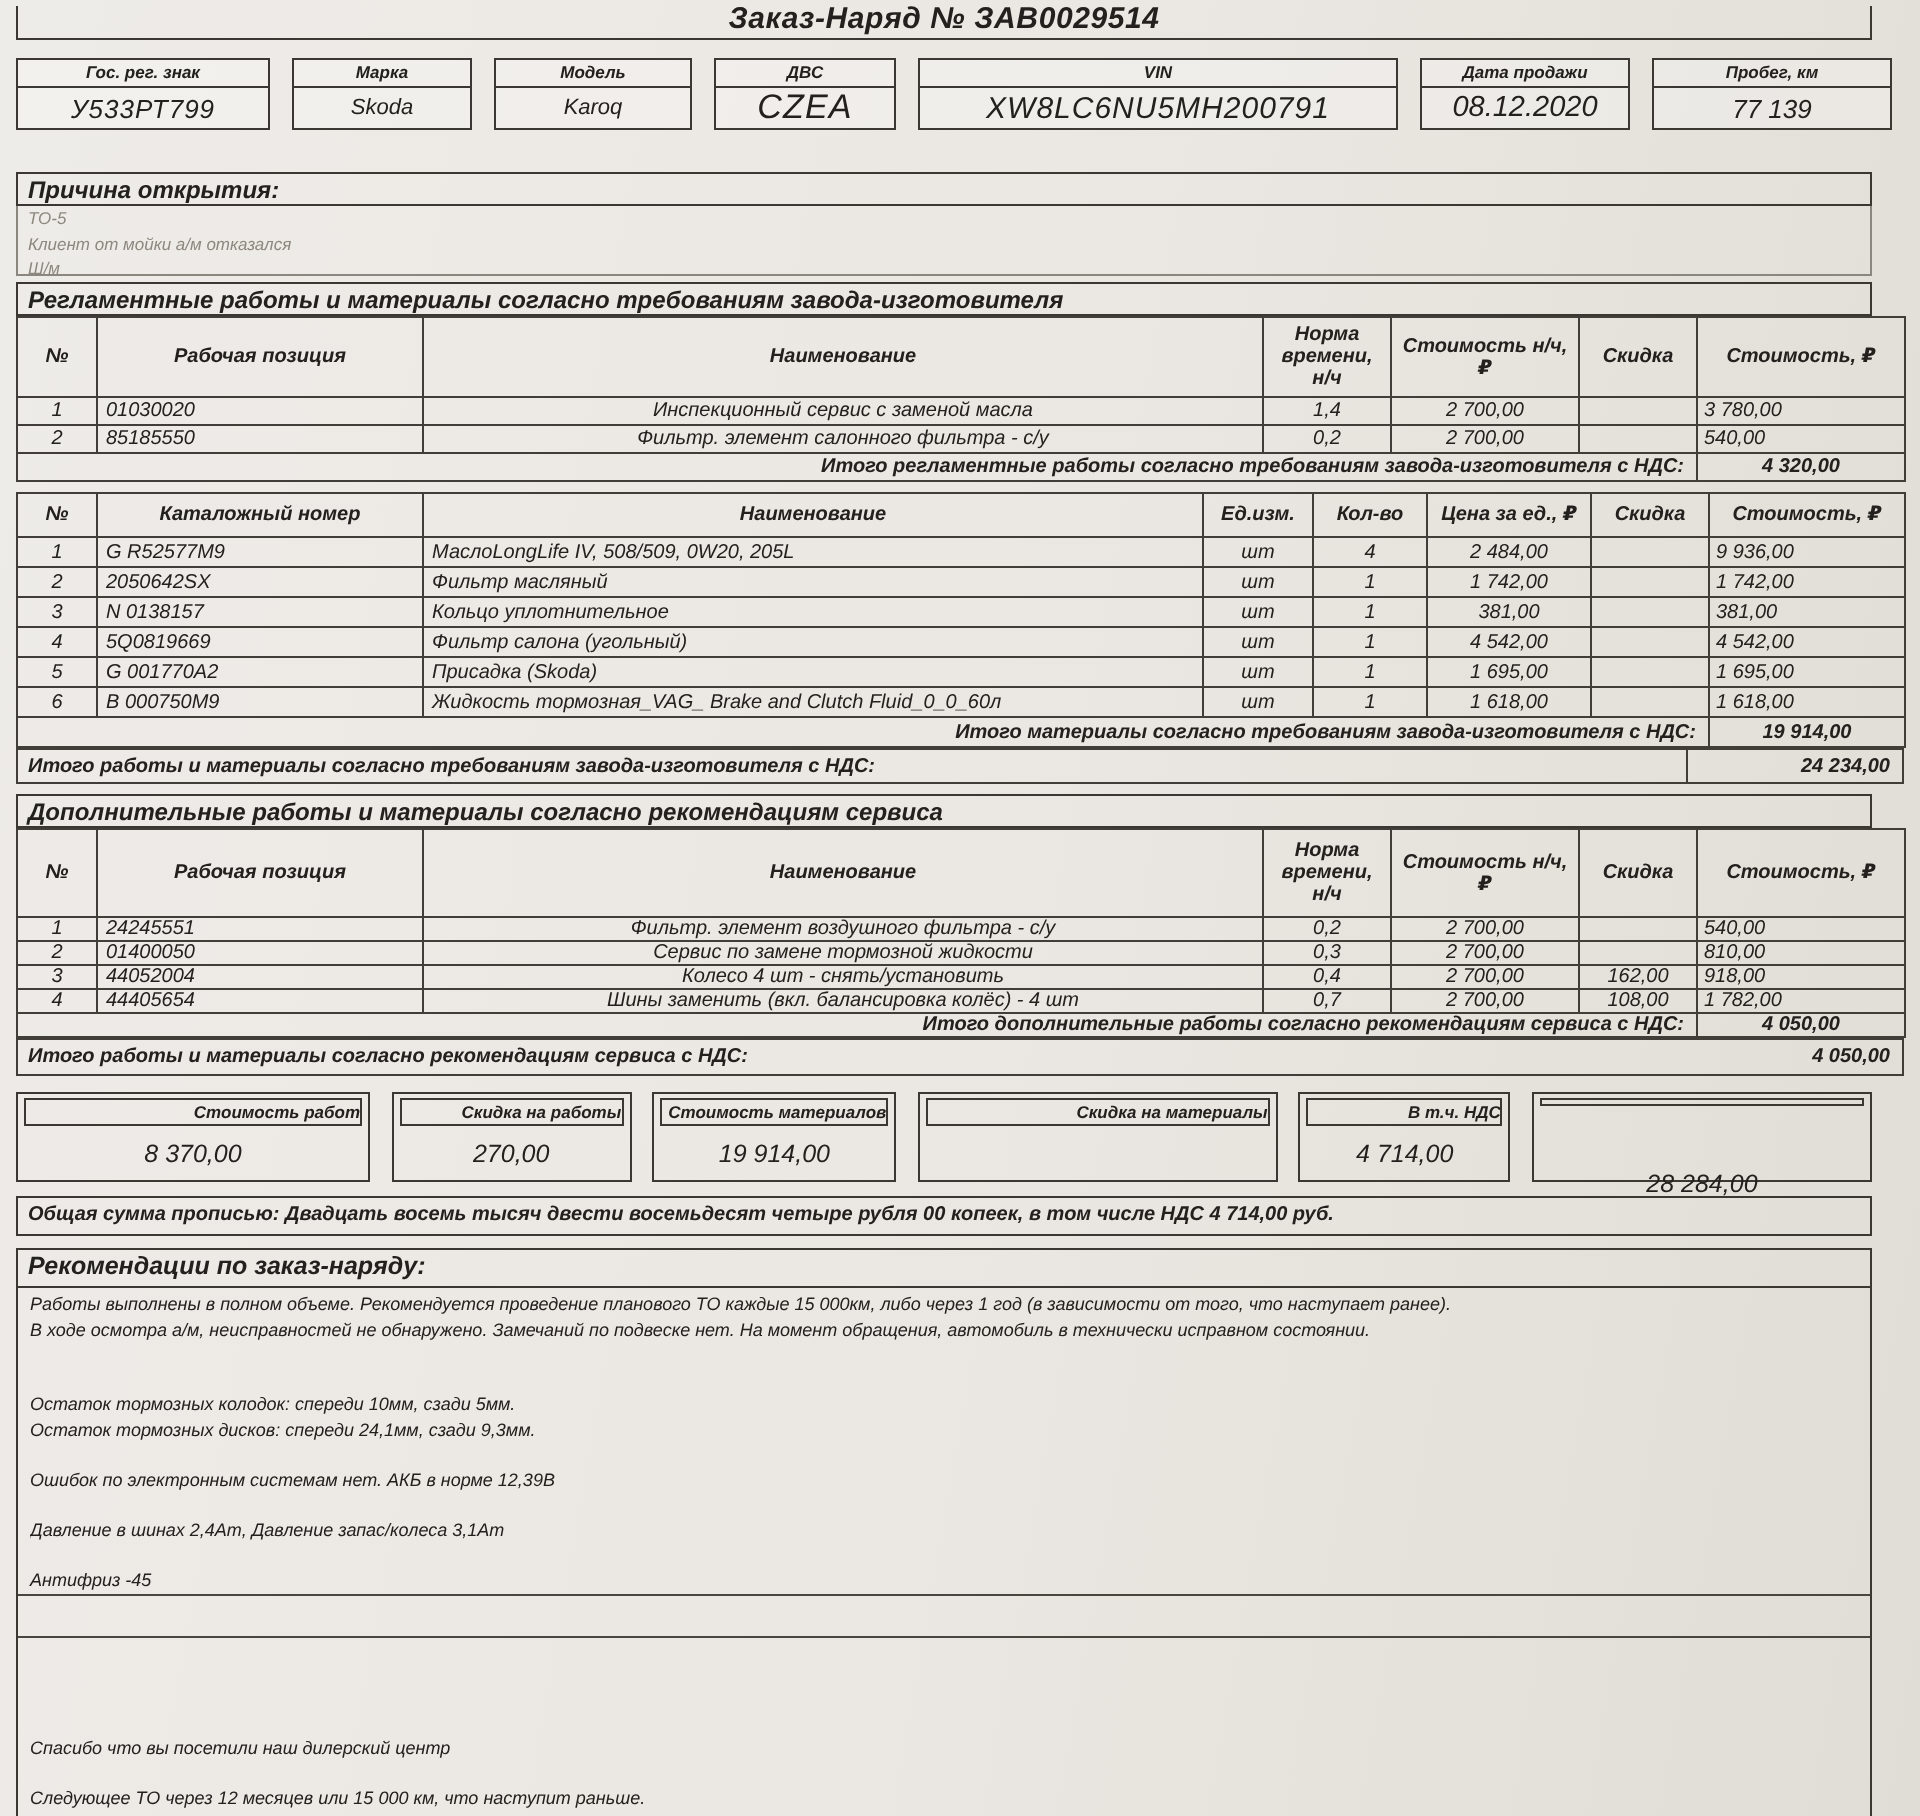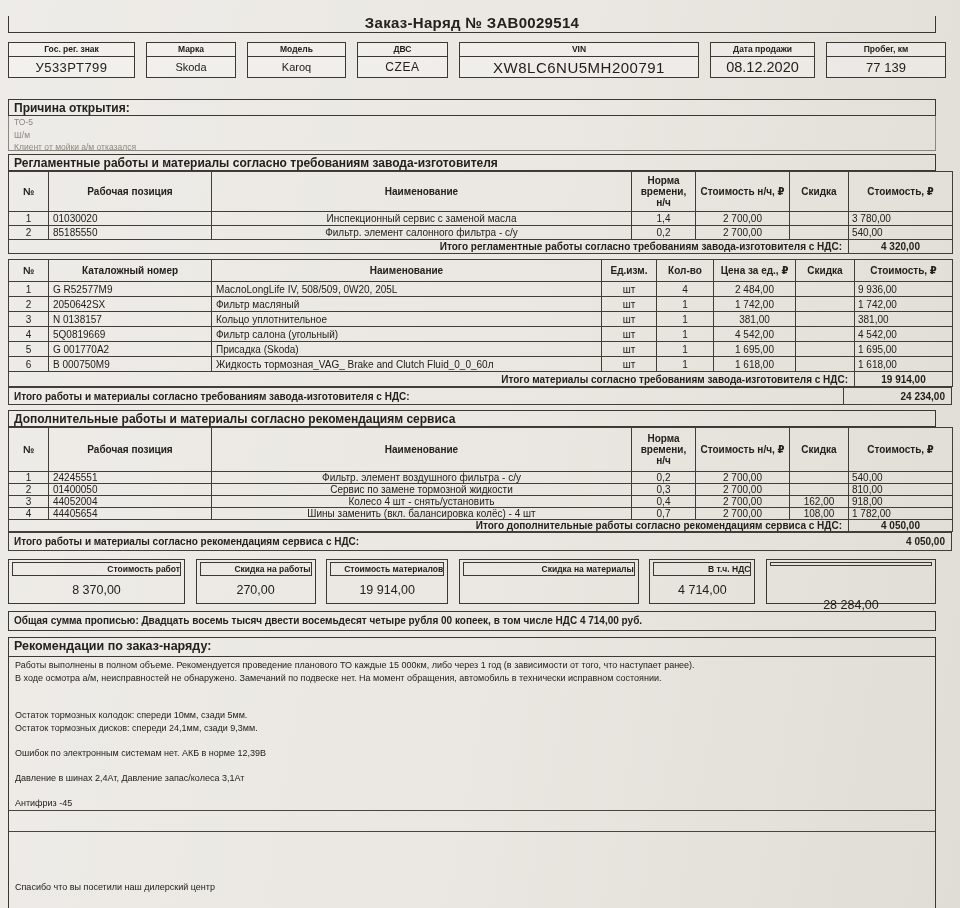--- a/index.html
+++ b/index.html
@@ -2,38 +2,38 @@
 <html><head>
 <meta charset="utf-8">
 <style>
   * { box-sizing: border-box; margin: 0; padding: 0; }
   html,body { width: 960px; height: 908px; overflow: hidden; }
   body {
     font-family: "Liberation Sans", "DejaVu Sans", sans-serif;
     color: #23211e;
     background: linear-gradient(100deg, #eeece8 0%, #eae7e2 55%, #e0ddd6 100%);
   }
-  .page { width: 944px; height: 908px; padding: 16px 8px; position: relative; }
+  .page { width: 944px; height: 908px; padding: 3px 8px; position: relative; font-style: italic; }
 
   
   .title-box { border: 1.6px solid #3b3833; border-top: none; height: 17px;
     display: flex; align-items: flex-start; justify-content: center; }
   .title { font-size: 15px; font-weight: bold; letter-spacing: .3px; margin-top: -2px; }
 
   
   .vrow { display: flex; gap: 11px; margin-top: 9px; height: 36px; }
   .vfield { border: 1.5px solid #3b3833; display: flex; flex-direction: column; background: rgba(255,255,255,.25); }
   .vlabel { border-bottom: 1.2px solid #3b3833; font-size: 8.5px; font-weight: bold;
     text-align: center; padding: 1px 0 2px; white-space: nowrap; }
   .vvalue { flex: 1; display: flex; align-items: center; justify-content: center;
     font-size: 11px; white-space: nowrap; }
   .vfield:nth-child(1) { flex: 0 0 127px; } .vfield:nth-child(1) .vvalue { font-size: 13px; letter-spacing: .5px; }
   .vfield:nth-child(2) { flex: 0 0 90px; }
   .vfield:nth-child(3) { flex: 0 0 99px; }
-  .vfield:nth-child(4) { flex: 0 0 91px; } .vfield:nth-child(4) .vvalue { font-size: 12px; letter-spacing: .6px; }
+  .vfield:nth-child(4) { flex: 0 0 91px; } .vfield:nth-child(4) .vvalue { font-size: 17px; letter-spacing: .6px; }
   .vfield:nth-child(5) { flex: 0 0 240px; } .vfield:nth-child(5) .vvalue { font-size: 15px; letter-spacing: .5px; }
   .vfield:nth-child(6) { flex: 0 0 105px; } .vfield:nth-child(6) .vvalue { font-size: 14.5px; }
   .vfield:nth-child(7) { flex: 0 0 120px; } .vfield:nth-child(7) .vvalue { font-size: 13px; }
 
   
   .hbox { border: 1.6px solid #3b3833; font-weight: bold; font-size: 12px;
     padding: 1px 5px 2px; height: 17px; white-space: nowrap; overflow: hidden; }
   .reason-title { margin-top: 21px; }
   .reason-content { border: 1px solid #8b867e; border-top: none; height: 35px;
     padding: 1px 5px; color: #8d887f; font-size: 8.5px; line-height: 11px; }
@@ -130,22 +130,22 @@
     </div>
     <div class="vfield">
       <div class="vlabel">Пробег, км</div>
       <div class="vvalue">77 139</div>
     </div>
   </div>
 
   <div class="hbox reason-title">Причина открытия:</div>
   <div class="reason-content">
     <div class="rec-line">ТО-5</div>
+    <div class="rec-line">Клиент от  мойки а/м отказался</div>
     <div class="rec-line">Ш/м</div>
-    <div class="rec-line">Клиент от  мойки а/м отказался</div>
   </div>
 
   <div class="hbox sec1-header">Регламентные работы и материалы согласно требованиям завода-изготовителя</div>
 
   <table class="tbl works1">
     <colgroup>
         <col style="width:40px">
         <col style="width:163px">
         <col style="width:420px">
         <col style="width:64px">

